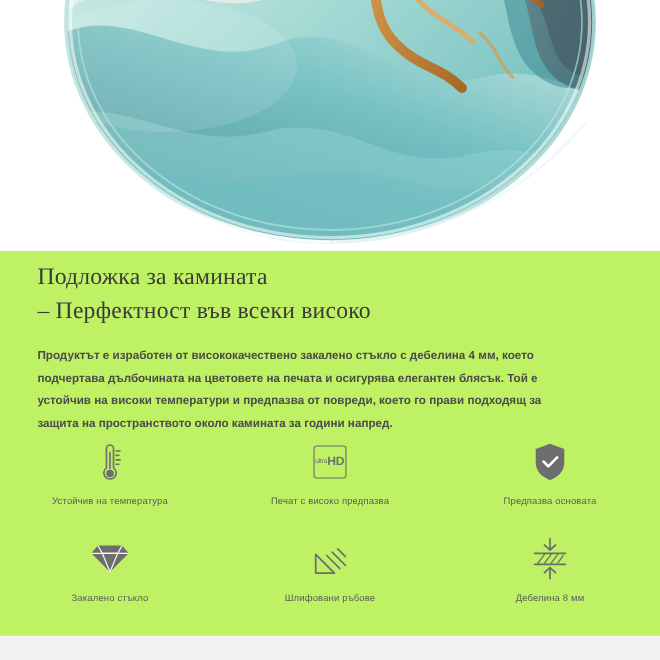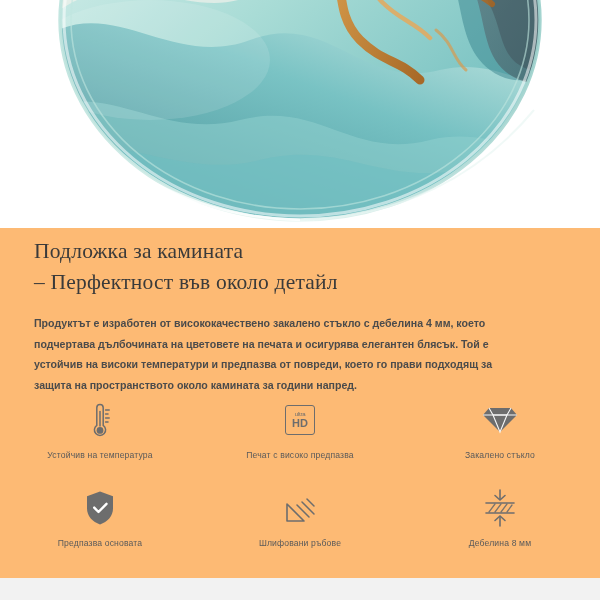--- a/index.html
+++ b/index.html
@@ -9,21 +9,21 @@
     height: 600px;
     overflow: hidden;
     background: #ffffff;
     font-family: "Liberation Sans", sans-serif;
   }
 
   .page {
     position: relative;
     width: 600px;
     height: 600px;
-    background: #fdba74;
+    background: #bef264;
   }
 
   
   .hero {
     position: absolute;
     left: 0; top: 0;
     width: 600px;
     height: 228px;
     overflow: hidden;
     background: #ffffff;
@@ -87,21 +87,21 @@
     color: #5a5a5a;
     letter-spacing: 0.15px;
   }
 
   
   .hd-box {
     width: 30px; height: 30px;
     border: 1.4px solid #6d6d6d;
     border-radius: 3px;
     display: flex;
-    flex-direction: column;
+    flex-direction: row;
     align-items: center;
     justify-content: center;
     line-height: 1;
   }
   .hd-box .t1 { font-size: 6px; color: #6d6d6d; letter-spacing: -0.2px; }
   .hd-box .t2 { font-size: 11px; font-weight: bold; color: #6d6d6d; margin-top: 1px; }
 
   
   .footer-strip {
     position: absolute;
@@ -186,21 +186,21 @@
 
       <ellipse cx="300" cy="20" rx="240" ry="200" fill="none" stroke="url(#gEdge)" stroke-width="3.4" opacity="0.95"></ellipse>
       <path d="M66,110 C120,175 200,218 300,220" fill="none" stroke="#ffffff" stroke-width="2.4" opacity="0.8"></path>
       <path d="M534,110 C480,175 400,218 300,220" fill="none" stroke="#eaf7f4" stroke-width="2" opacity="0.7"></path>
     </svg>
   </div>
 
   <div class="content">
     <h1 class="headline">
       <span>Подложка за камината</span>
-      <span class="line2">– Перфектност във около детайл</span>
+      <span class="line2">– Перфектност във всеки високо</span>
     </h1>
     <p class="paragraph">Продуктът е изработен от висококачествено закалено стъкло с дебелина 4 мм, което подчертава дълбочината на цветовете на печата и осигурява елегантен блясък. Той е устойчив на високи температури и предпазва от повреди, което го прави подходящ за защита на пространството около камината за години напред.</p>
   </div>
 
   <div class="features">
 
     <div class="feature">
       <div class="glyph">
         <svg width="26" height="42" viewBox="0 0 26 42" xmlns="http://www.w3.org/2000/svg">
           <g fill="none" stroke="#6d6d6d" stroke-width="1.5" stroke-linecap="round">
@@ -215,44 +215,44 @@
     </div>
 
     <div class="feature">
       <div class="glyph">
         <div class="hd-box">
           <span class="t1">ultra</span>
           <span class="t2">HD</span>
         </div>
       </div>
       <div class="caption">Печат с високо предпазва</div>
+    </div>
+
+    <div class="feature">
+      <div class="glyph">
+        <svg width="32" height="38" viewBox="0 0 32 38" xmlns="http://www.w3.org/2000/svg">
+          <path d="M16 2.5 29 7.2v12.1c0 8.2-5.6 13.4-13 16.2-7.4-2.8-13-8-13-16.2V7.2z" fill="#6d6d6d"></path>
+          <path d="M10.2 18.6l4.3 4.4 8-8.2" fill="none" stroke="#ffffff" stroke-width="2.4" stroke-linecap="round" stroke-linejoin="round"></path>
+        </svg>
+      </div>
+      <div class="caption">Предпазва основата</div>
     </div>
 
     <div class="feature">
       <div class="glyph">
         <svg width="36" height="32" viewBox="0 0 36 32" xmlns="http://www.w3.org/2000/svg">
           <path d="M7 4h22l6 7-17 17L1 11z" fill="#6d6d6d"></path>
           <g stroke="#ffffff" stroke-width="1.1" fill="none" opacity="0.95">
             <path d="M1 11h34"></path>
             <path d="M7 4l4 7 7 17 7-17 4-7"></path>
             <path d="M11 11h14"></path>
           </g>
         </svg>
       </div>
       <div class="caption">Закалено стъкло</div>
-    </div>
-
-    <div class="feature">
-      <div class="glyph">
-        <svg width="32" height="38" viewBox="0 0 32 38" xmlns="http://www.w3.org/2000/svg">
-          <path d="M16 2.5 29 7.2v12.1c0 8.2-5.6 13.4-13 16.2-7.4-2.8-13-8-13-16.2V7.2z" fill="#6d6d6d"></path>
-          <path d="M10.2 18.6l4.3 4.4 8-8.2" fill="none" stroke="#ffffff" stroke-width="2.4" stroke-linecap="round" stroke-linejoin="round"></path>
-        </svg>
-      </div>
-      <div class="caption">Предпазва основата</div>
     </div>
 
     <div class="feature">
       <div class="glyph">
         <svg width="34" height="34" viewBox="0 0 34 34" xmlns="http://www.w3.org/2000/svg">
           <path d="M4 30 L4 13 L21 30 Z" fill="none" stroke="#6d6d6d" stroke-width="1.6" stroke-linejoin="round"></path>
           <g stroke="#6d6d6d" stroke-width="1.5" stroke-linecap="round">
             <path d="M19 11 L31 23"></path>
             <path d="M24 8 L31 15"></path>
             <path d="M14 14 L26 26"></path>

